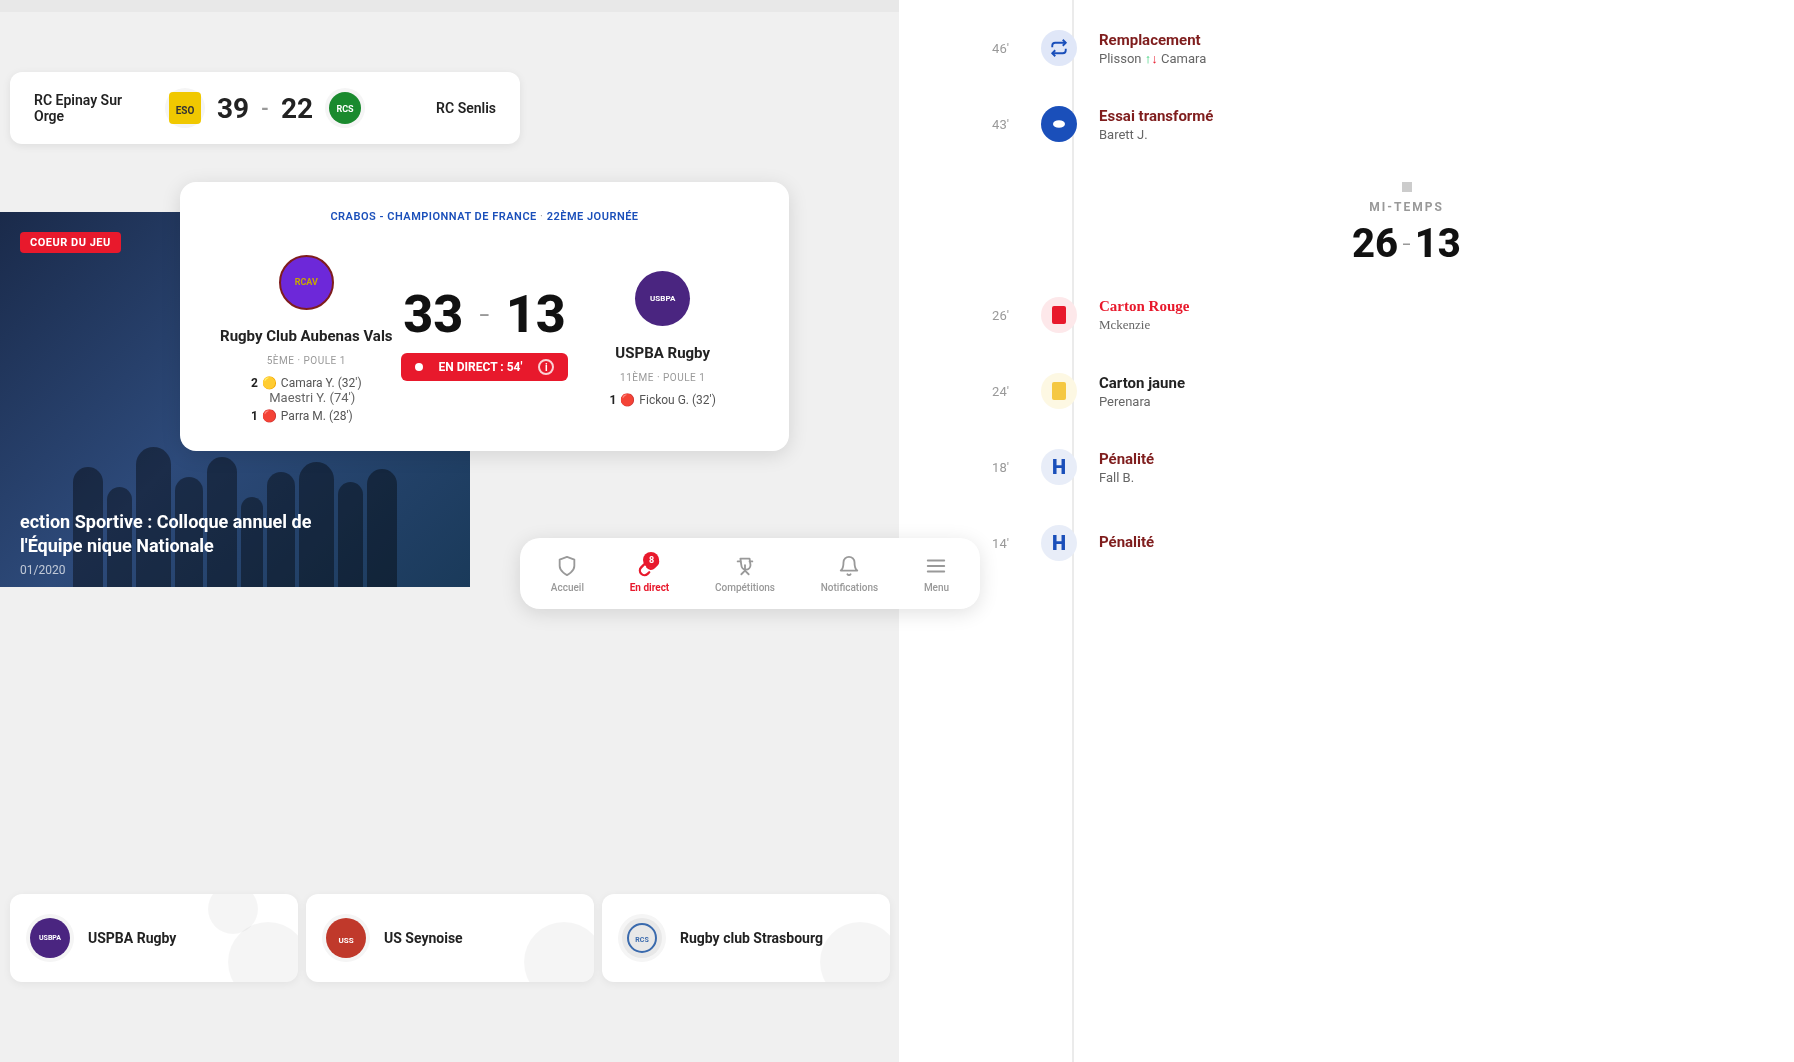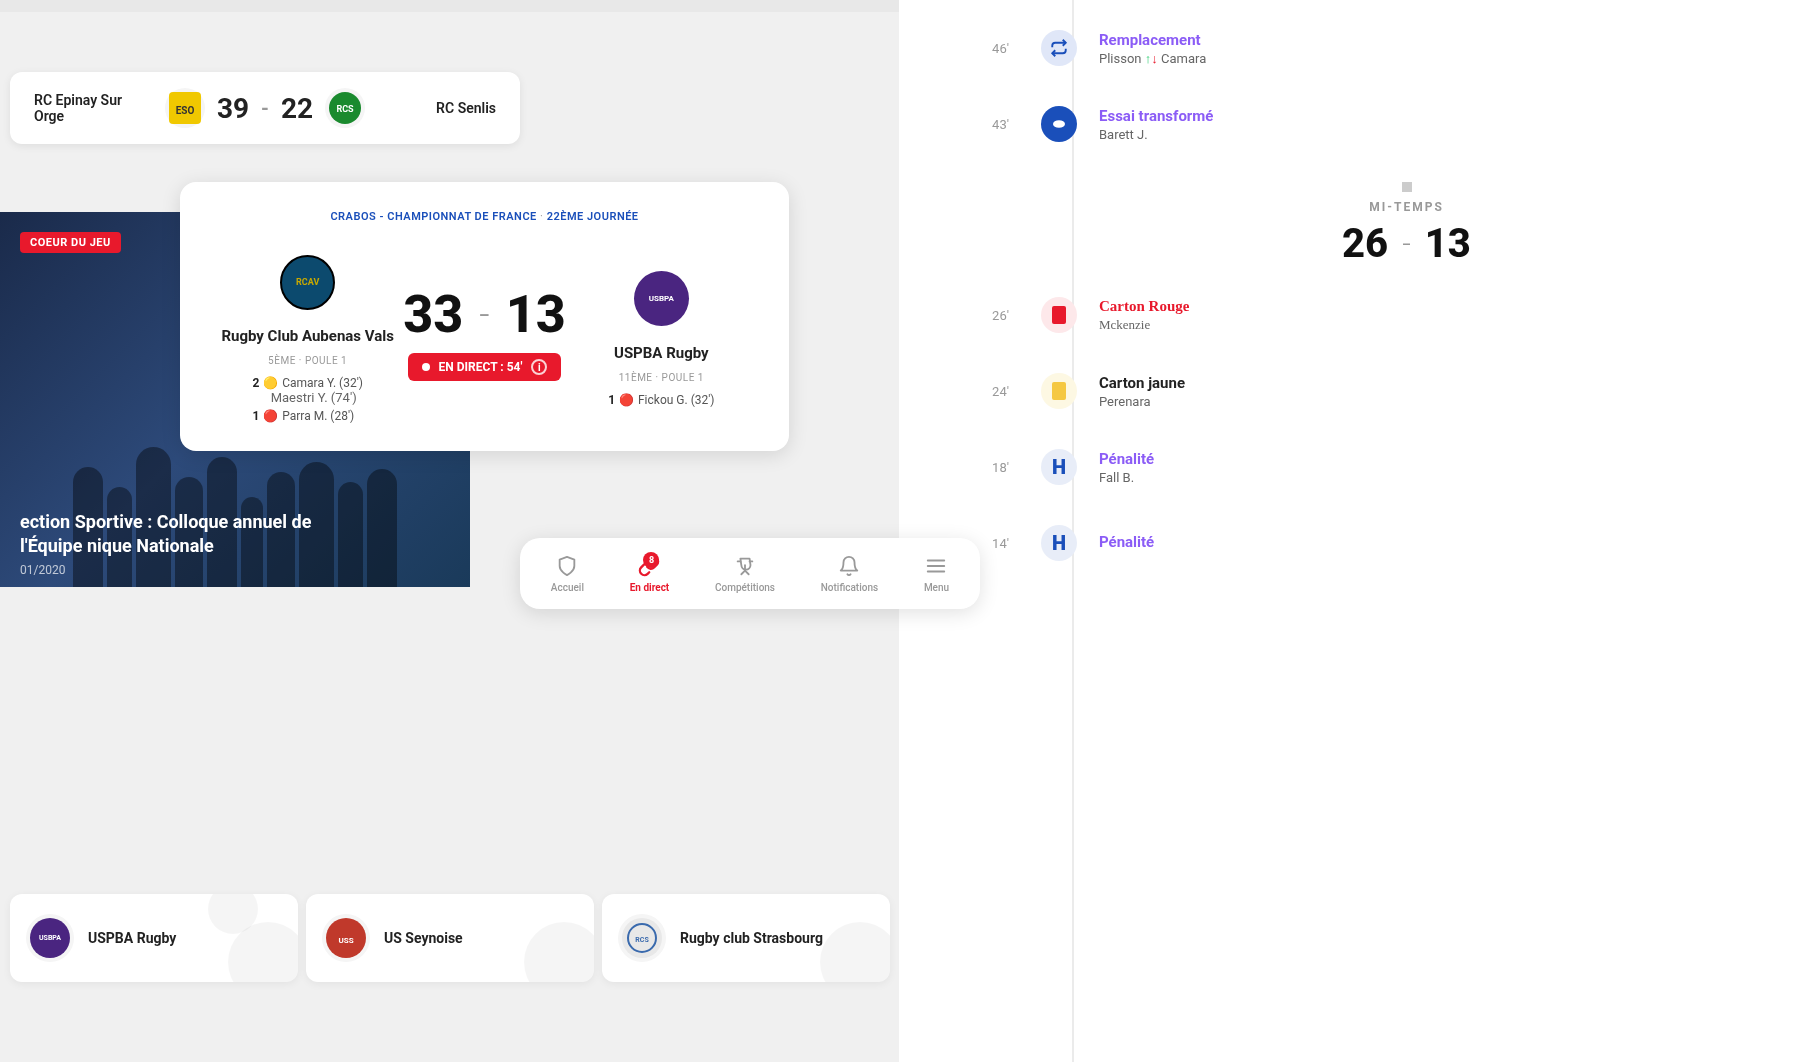--- a/index.html
+++ b/index.html
@@ -192,21 +192,21 @@
     }
     .live-badge {
       background: #e8192c;
       color: white;
       font-size: 12px;
       font-weight: 700;
       padding: 6px 14px;
       border-radius: 6px;
       display: flex;
       align-items: center;
-      gap: 9px;
+      gap: 16px;
     }
     .live-dot {
       width: 8px;
       height: 8px;
       background: white;
       border-radius: 50%;
     }
     .live-info-icon {
       width: 16px;
       height: 16px;
@@ -377,21 +377,21 @@
       align-items: center;
       justify-content: center;
       flex-shrink: 0;
     }
     .timeline-content {
       flex: 1;
     }
     .timeline-event-title {
       font-size: 15px;
       font-weight: 700;
-      color: #8b5cf6;
+      color: #7f1d1d;
     }
     .timeline-event-title.red {
       color: #e8192c;
     }
     .timeline-event-title.dark {
       color: #222;
     }
     .timeline-event-sub {
       font-size: 13px;
       color: #666;
@@ -404,43 +404,43 @@
       letter-spacing: 2px;
       text-transform: uppercase;
       margin-bottom: 6px;
     }
     .halftime-score {
       font-size: 40px;
       font-weight: 800;
       color: #111;
       display: flex;
       align-items: center;
-      gap: 14px;
+      gap: 4px;
     }
     .halftime-sep {
       font-size: 30px;
       color: #999;
       font-weight: 300;
     }
     .arrow-up { color: #2ecc71; }
     .arrow-down { color: #e8192c; }
 
     
     .rcav-logo {
       width: 55px;
       height: 55px;
-      border: 2px solid #000000;
+      border: 2px solid #7f1d1d;
       border-radius: 50%;
       display: flex;
       align-items: center;
       justify-content: center;
       font-size: 9px;
       font-weight: 700;
       color: #c8a800;
-      background: #0c4a6e;
+      background: #6d28d9;
       text-align: right;
       line-height: 1.2;
     }
 
     
     .usbpa-logo {
       width: 55px;
       height: 55px;
       background: #4a2580;
       border-radius: 50%;

